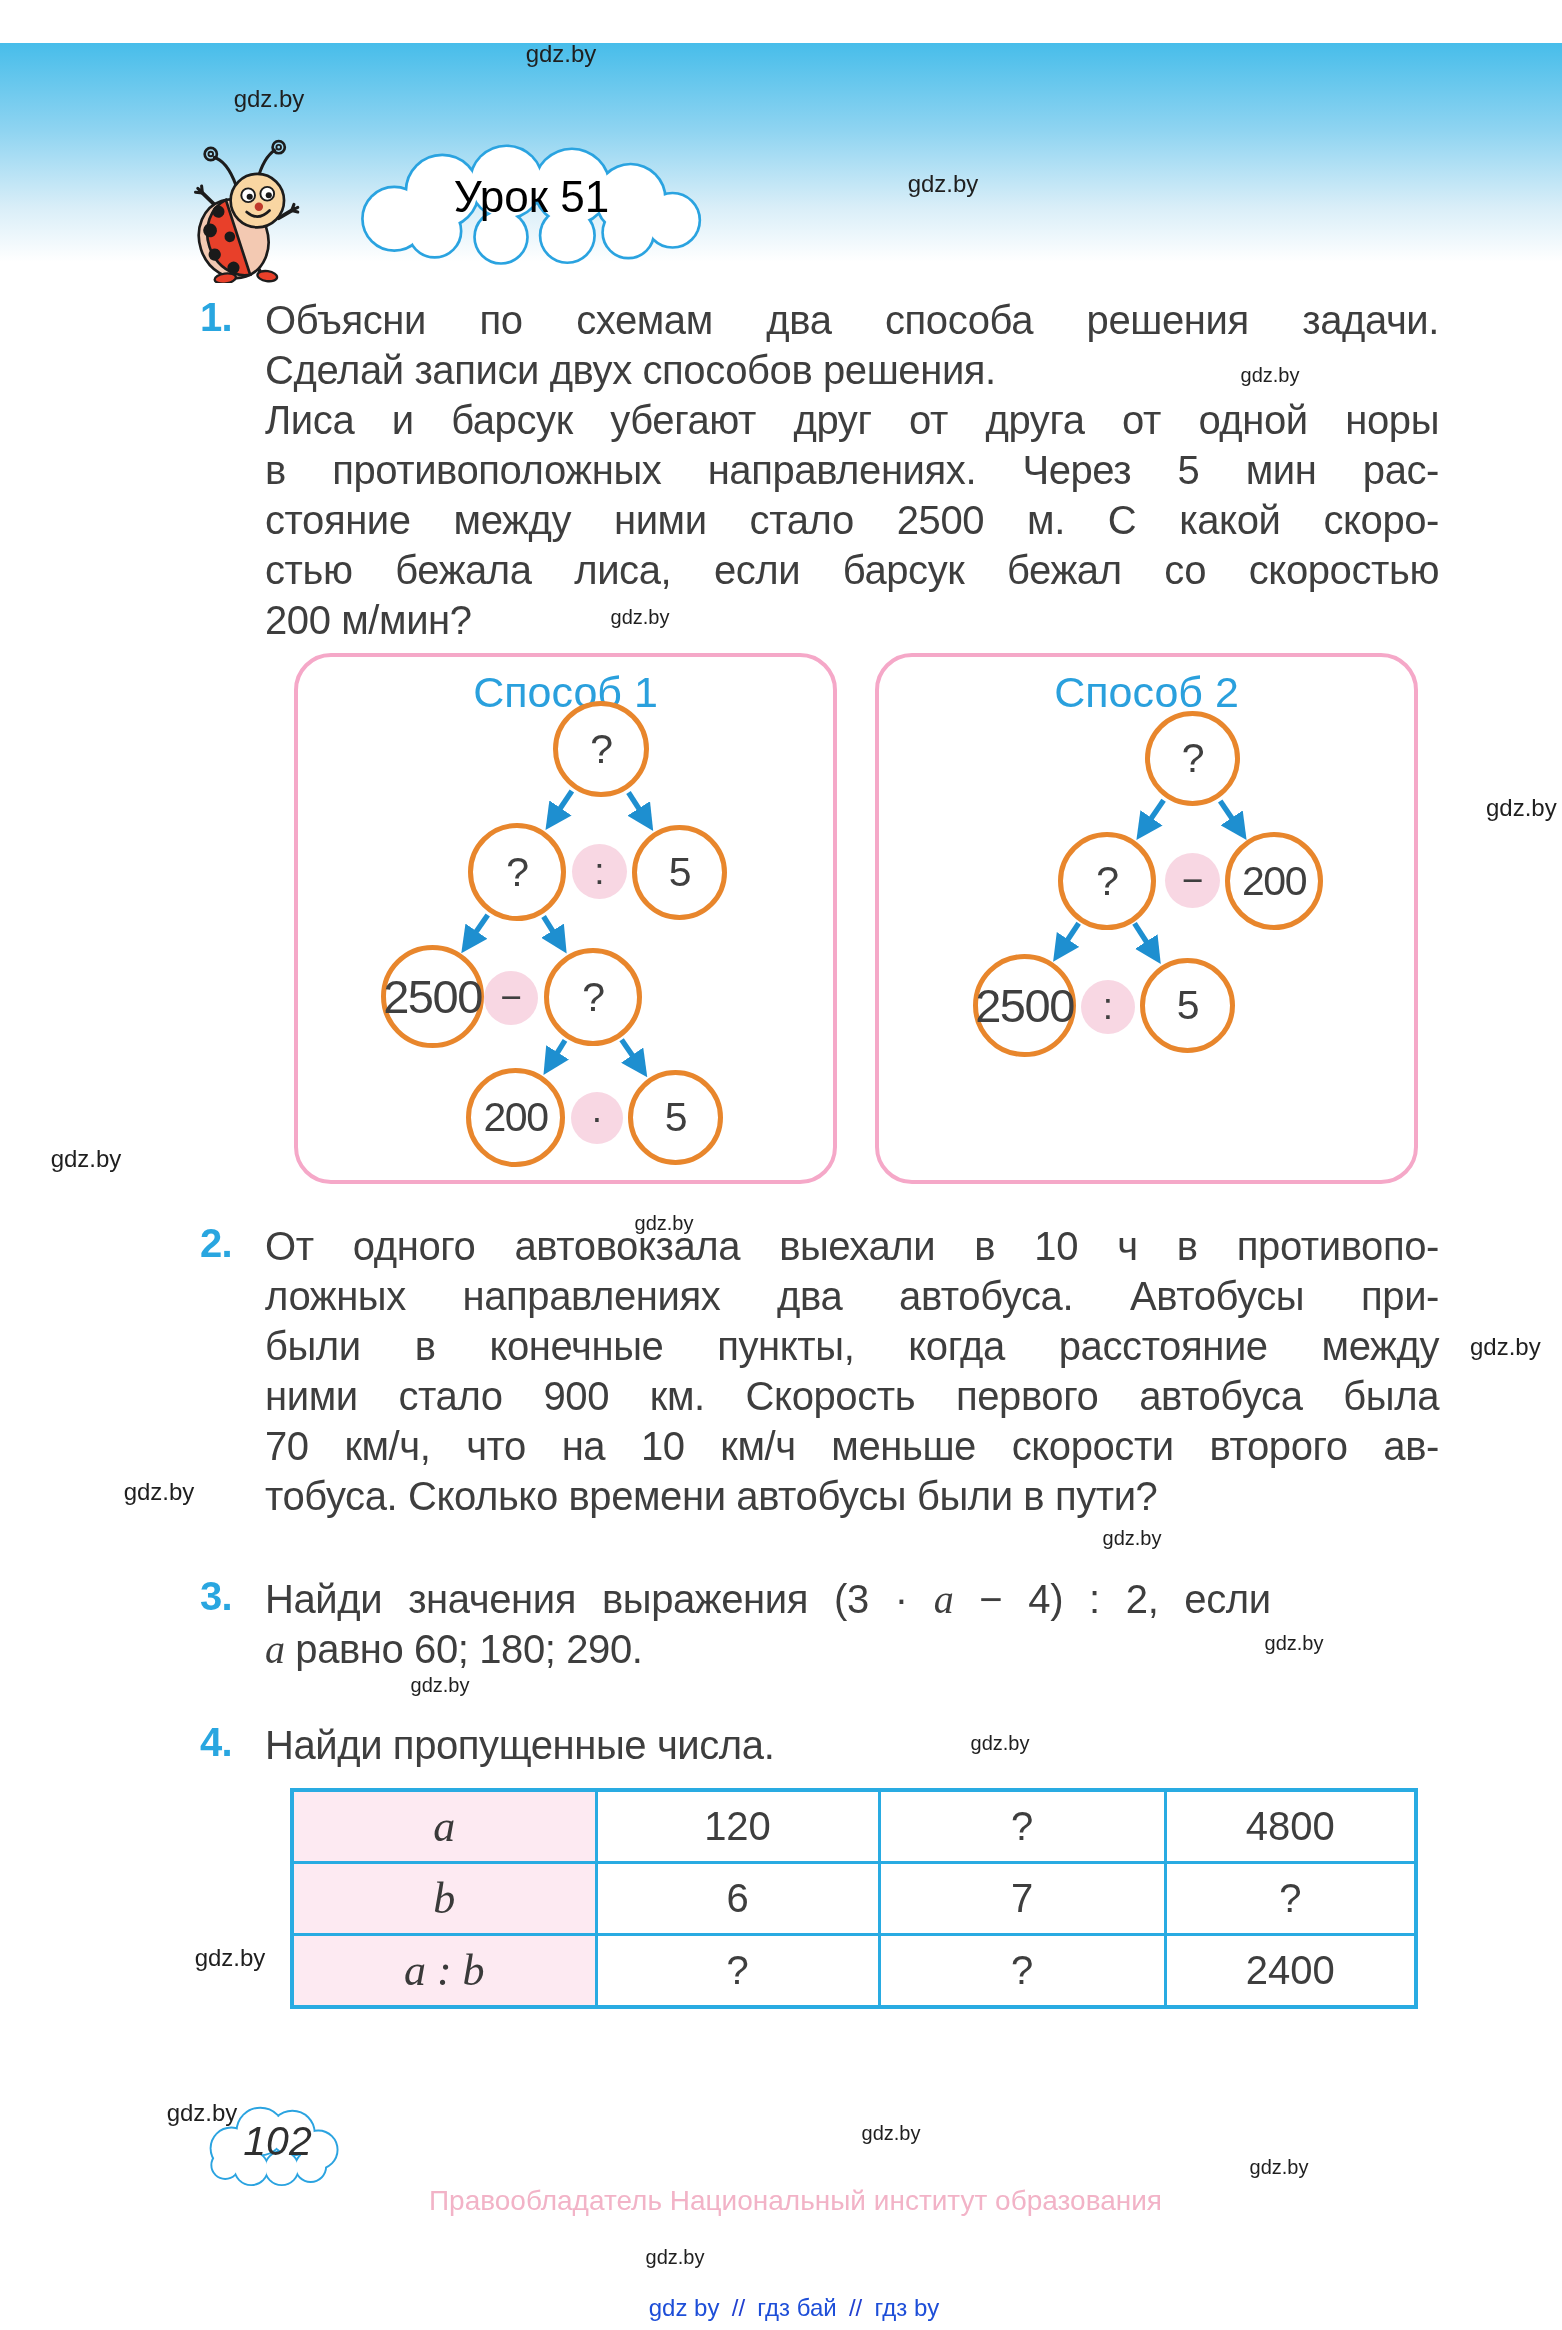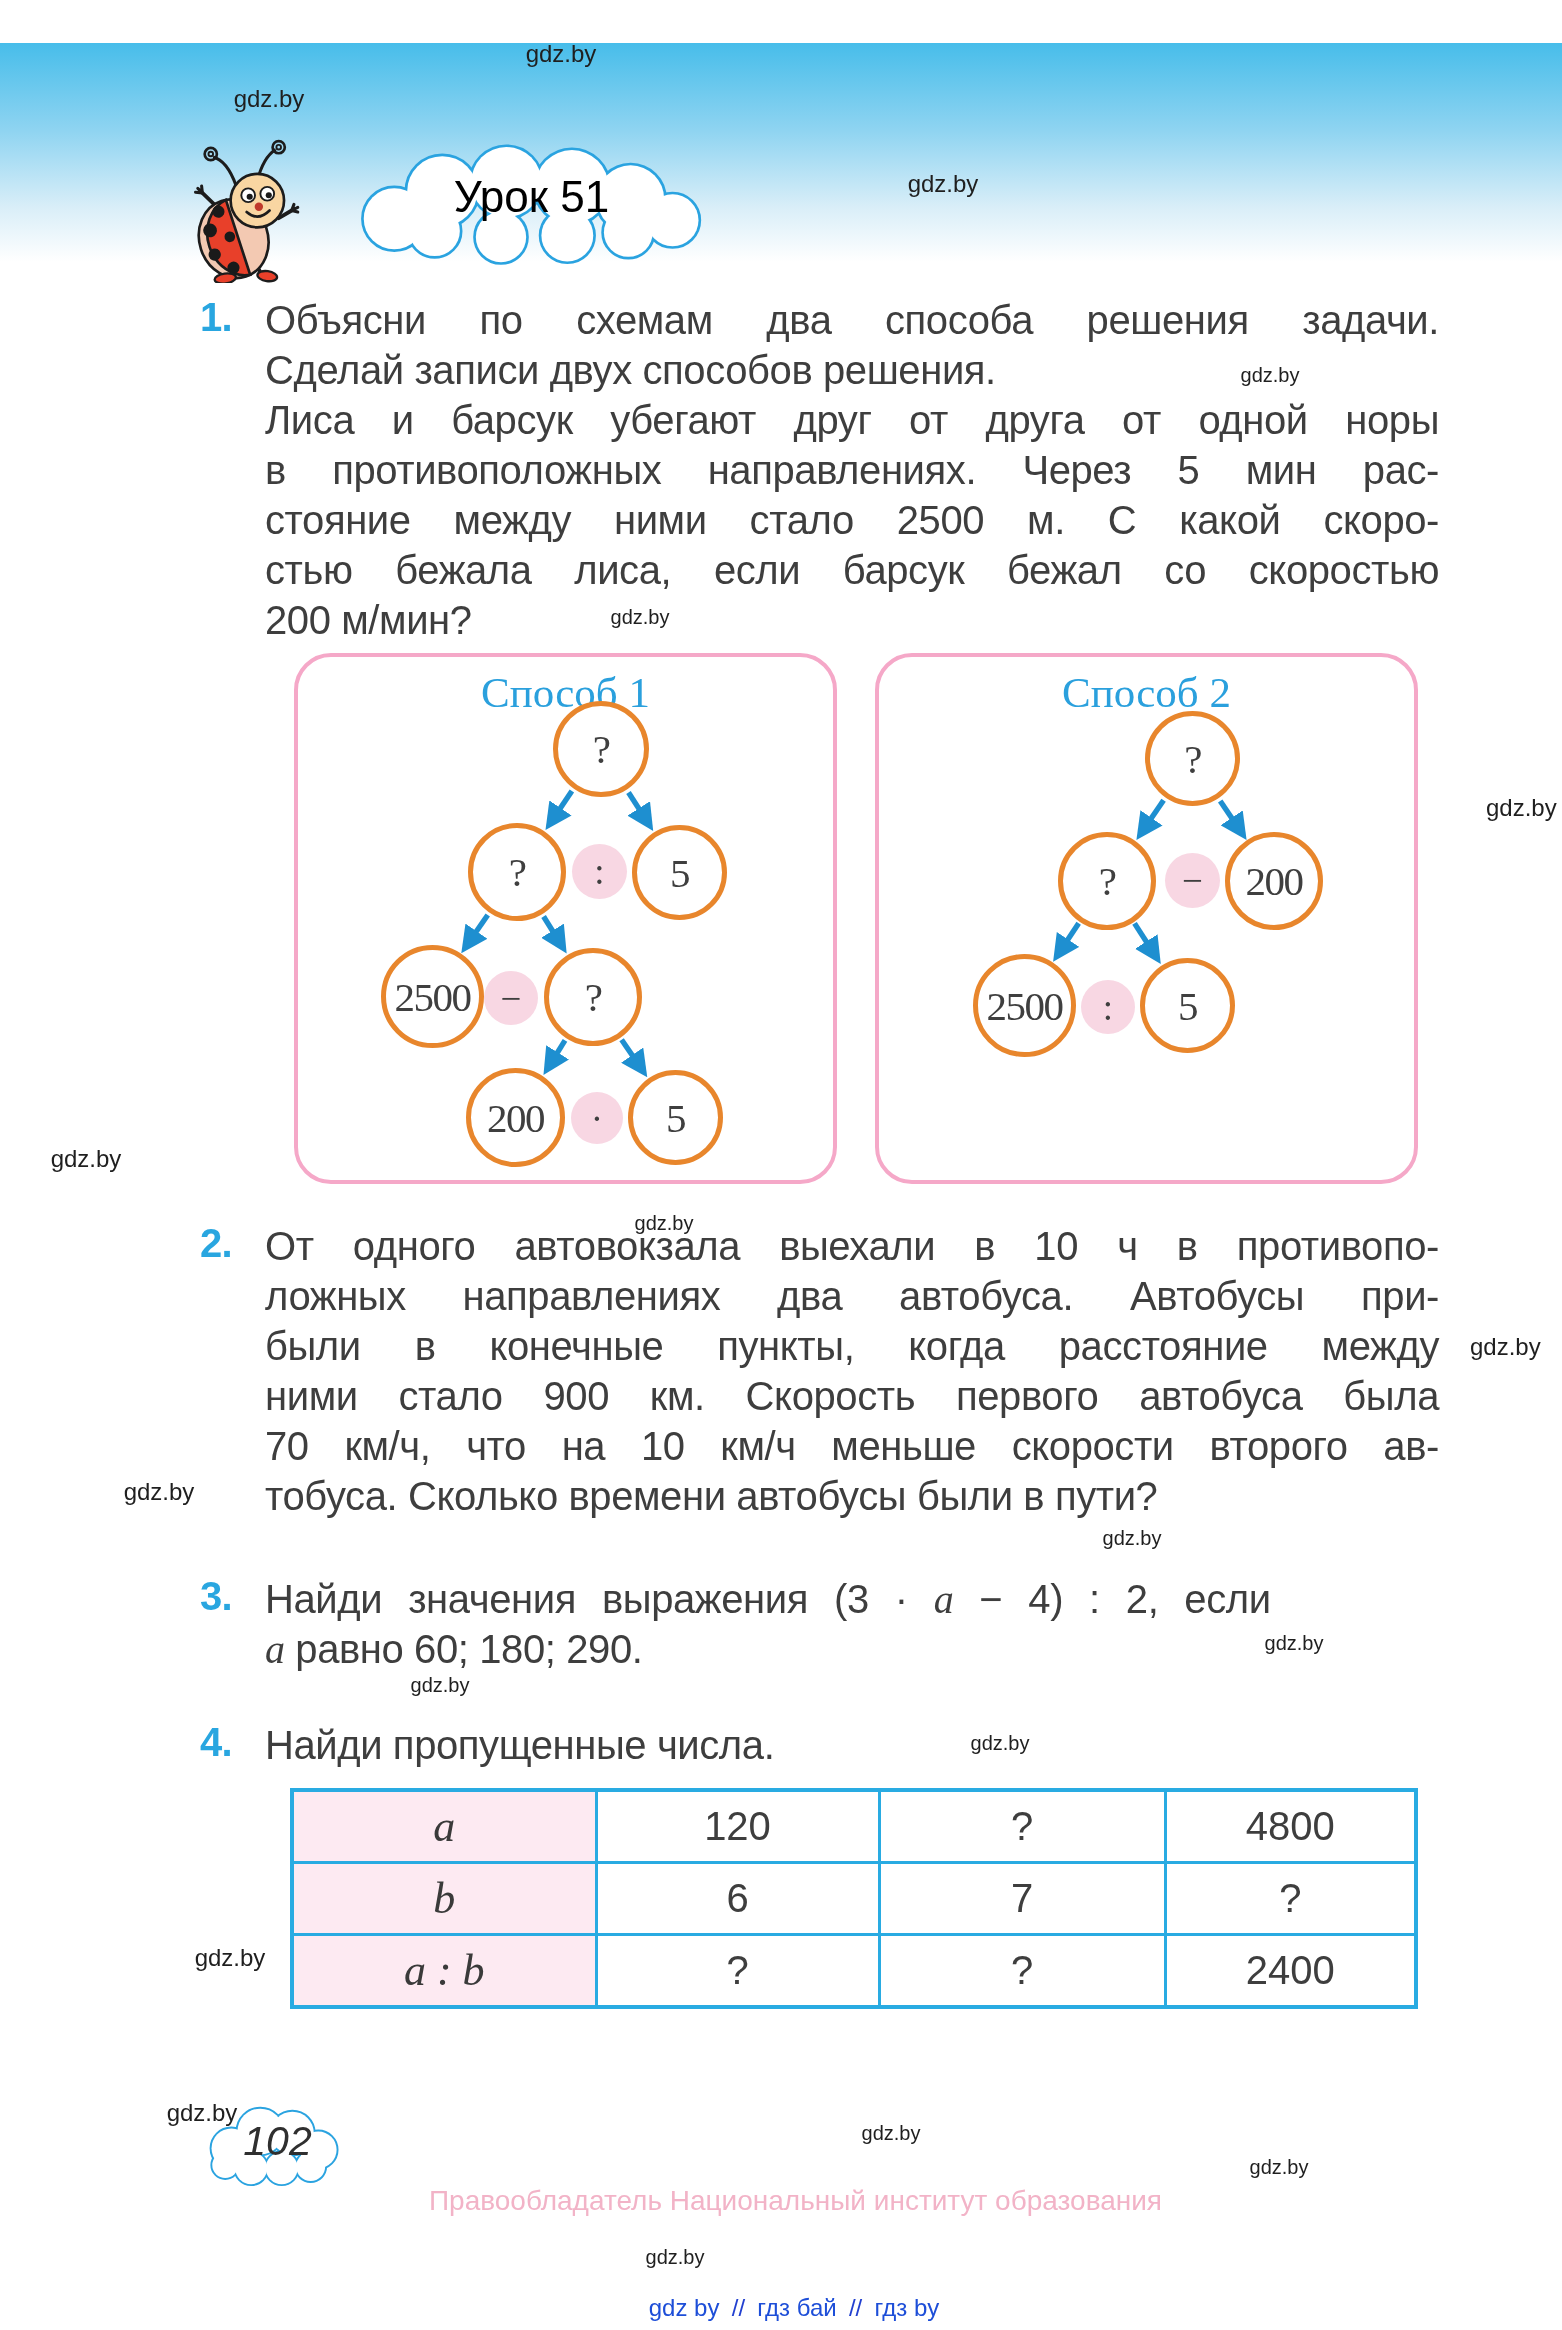--- a/index.html
+++ b/index.html
@@ -32,28 +32,28 @@
   .pnum{position:absolute;left:200px;width:58px;font-size:40px;font-weight:700;
         color:#29a6e0;letter-spacing:-0.8px;}
   .para{position:absolute;left:265px;width:1174px;font-size:40px;line-height:50px;
         color:#3e3e3e;letter-spacing:-0.4px;}
   .ln{height:50px;white-space:nowrap;}
   .ln.just{white-space:normal;text-align:justify;text-align-last:justify;}
   .var{font-family:"Liberation Serif",serif;font-style:italic;}
 
   
   .scheme-box{position:absolute;width:543px;height:531px;background:#ffffff;
-      border:4.6px solid #f5a8c8;border-radius:37px;box-sizing:border-box;font-family:Liberation Serif, serif;}
+      border:4.6px solid #f5a8c8;border-radius:37px;box-sizing:border-box;}
   .scheme-title{position:absolute;top:10.7px;left:0;width:100%;text-align:center;
       font-size:43px;color:#2aa0dd;}
   .arrows{position:absolute;left:0;top:0;width:534px;height:522px;pointer-events:none;}
   .node{position:absolute;border:5.4px solid #e8862c;border-radius:50%;background:#fff;
       display:flex;align-items:center;justify-content:center;box-sizing:border-box;
       font-size:41px;color:#3f3f3f;letter-spacing:-1.5px;}
-  .node.wide{font-size:41px;}
+  .node.wide{font-size:47px;}
   .node.op{border:none;background:#f8d7e3;font-size:37px;letter-spacing:0;}
 
   
   .num-table{position:absolute;left:290px;top:1788px;border-collapse:collapse;
       table-layout:fixed;width:1124px;border:4.6px solid #29abe2;}
   .num-table td{border:3.8px solid #29abe2;height:67px;text-align:center;vertical-align:middle;}
   .num-table td.lbl{background:#fdeaf2;font-family:"Liberation Serif",serif;
       font-style:italic;font-size:44px;color:#3a3a3a;}
   .num-table td.val{font-size:40px;color:#3e3e3e;background:#fff;}
 

